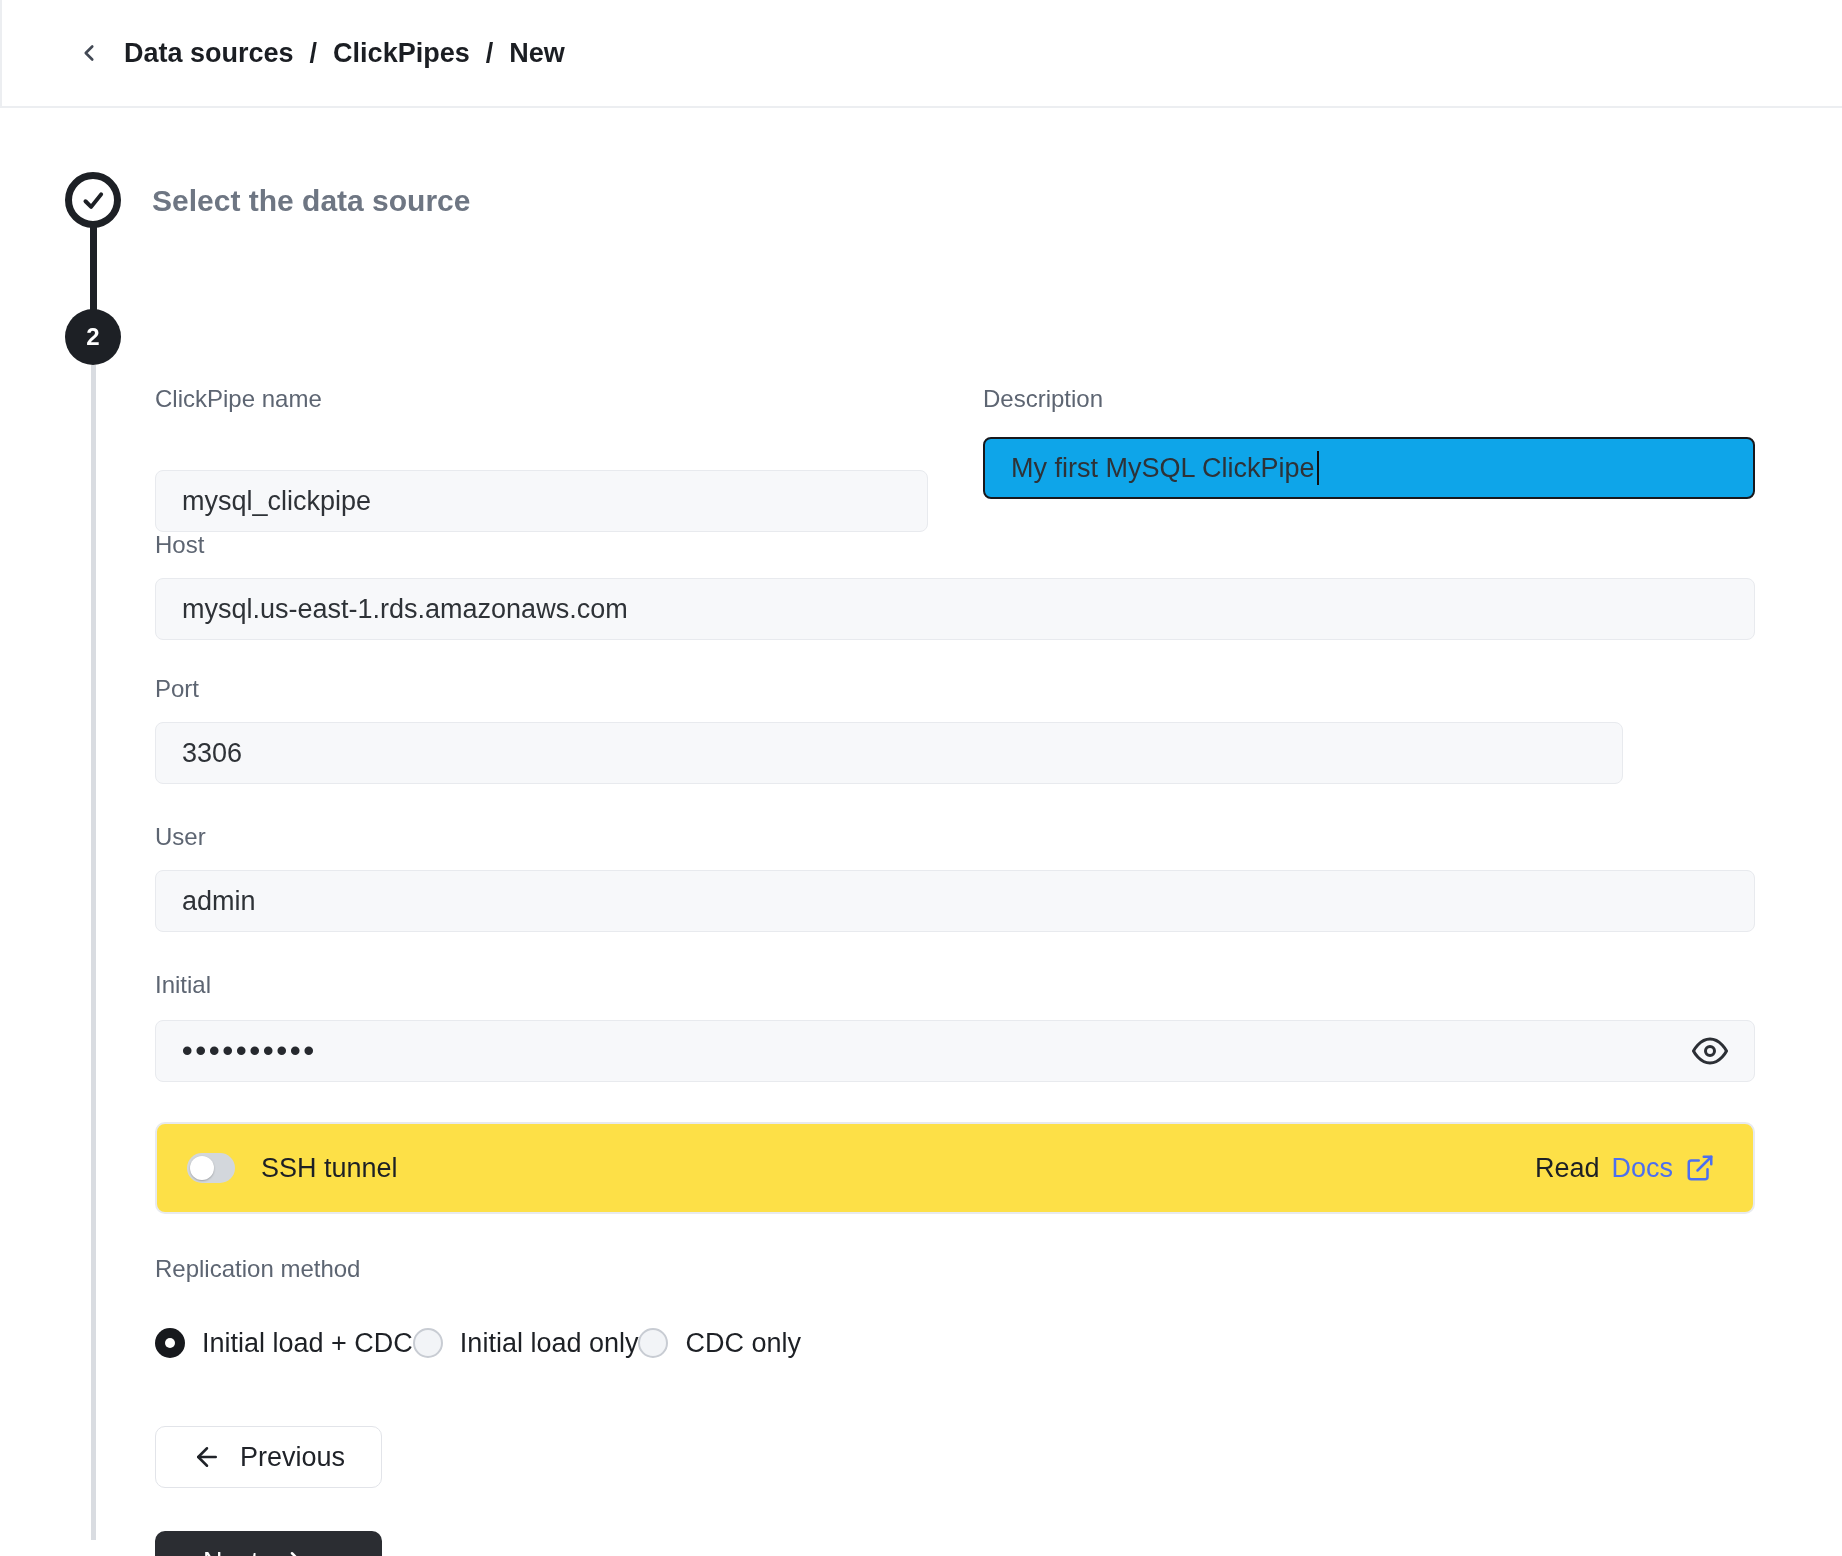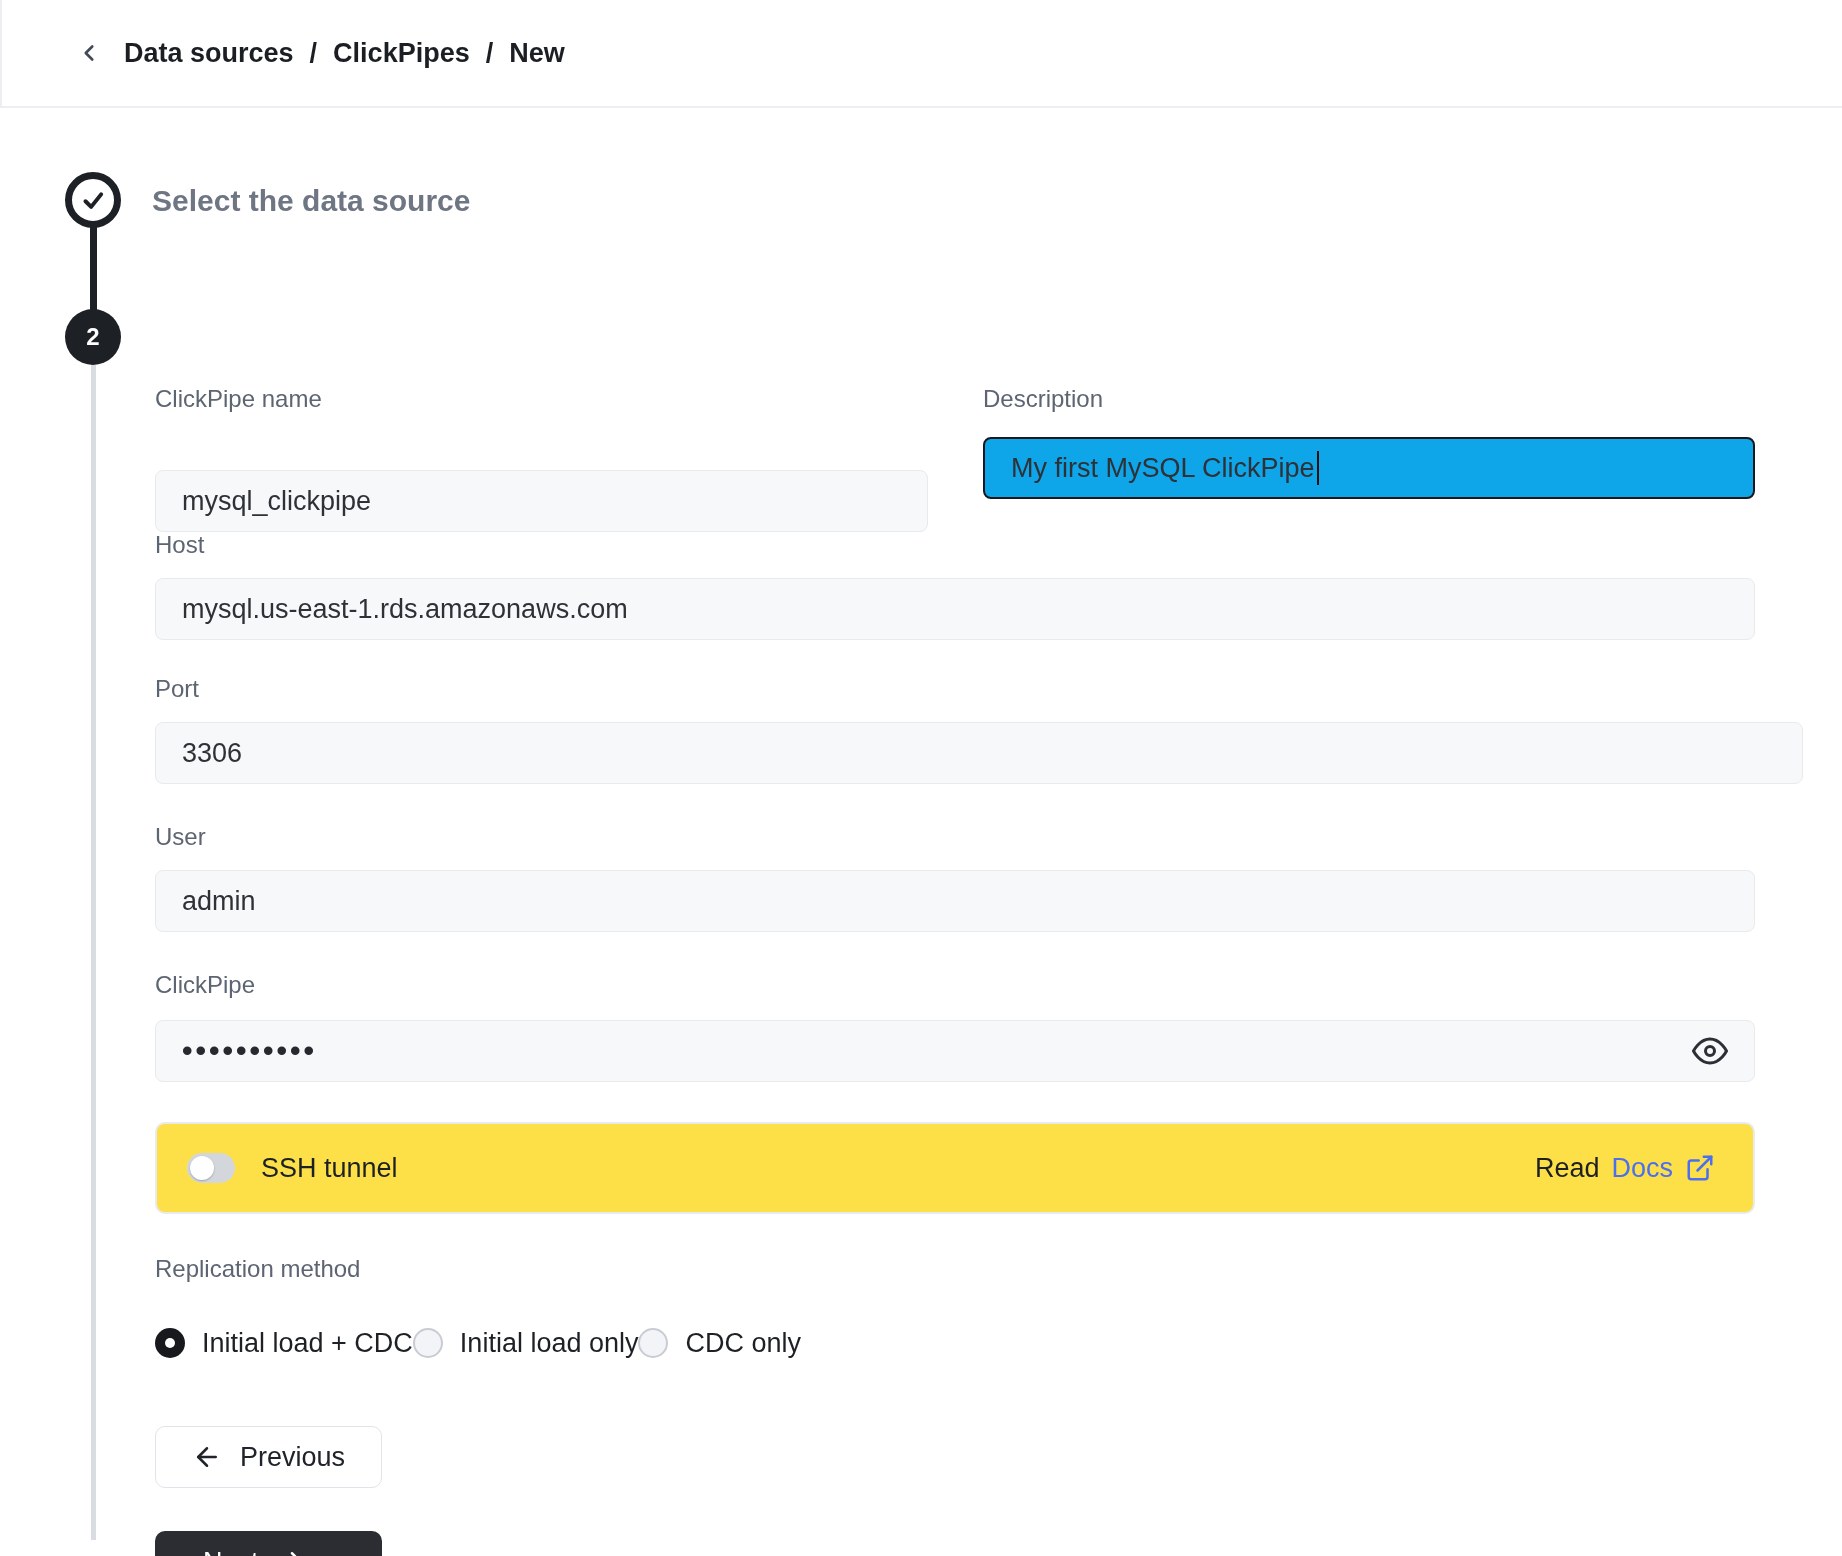--- a/index.html
+++ b/index.html
@@ -36,21 +36,21 @@
     font-size:27px; color:#2e3237; }
   .finput.focused { background:#0ea5e9; border:2.5px solid #17181c; }
   .caret { display:inline-block; width:2.5px; height:34px; background:#0f1013; margin-left:2px; vertical-align:middle; }
   .dots { font-size:30px; font-weight:700; letter-spacing:3px; color:#26292e; }
 
   .l-name   { left:0;    top:278px; }
   .l-desc   { left:828px; top:278px; }
   .i-name   { left:0;    top:329px; width:773px;margin-top:33px; }
   .i-desc   { left:828px; top:329px; width:772px; }
   .l-host   { left:0; top:424px; }   .i-host { left:0; top:470px; width:1600px; }
-  .l-port   { left:0; top:568px; }   .i-port { left:0; top:614px; width:1648px; }
+  .l-port   { left:0; top:568px; }   .i-port { left:0; top:614px; width:1468px; }
   .l-user   { left:0; top:716px; }   .i-user { left:0; top:762px; width:1600px; }
   .l-pass   { left:0; top:864px; }   .i-pass { left:0; top:912px; width:1600px; }
   .eye-btn  { position:absolute; right:24px; top:50%; transform:translateY(-50%);
     width:40px; height:40px; display:flex; align-items:center; justify-content:center;
     color:#2c2f35; cursor:pointer; }
 
   
   .ssh-card { position:absolute; left:0; top:1014px; width:1600px; height:92px; background:#fde047;
     border:2px solid #e8eaee; border-radius:10px; display:flex; align-items:center;
     justify-content:space-between; padding:0 38px 0 30px; }
@@ -141,21 +141,21 @@
     <div class="flabel l-port">Port</div>
     <div class="finput i-port">
       <span>3306</span>
     </div>
 
     <div class="flabel l-user">User</div>
     <div class="finput i-user">
       <span>admin</span>
     </div>
 
-    <div class="flabel l-pass">ClickPipe</div>
+    <div class="flabel l-pass">Initial</div>
     <div class="finput i-pass">
       <span class="dots">••••••••••</span>
       <div class="eye-btn">
         <span>
           <svg width="36" height="36" viewBox="0 0 24 24" fill="none" stroke="currentColor" stroke-width="2" stroke-linecap="round" stroke-linejoin="round">
               <path d="M1 12s4-8 11-8 11 8 11 8-4 8-11 8-11-8-11-8z"></path>
               <circle cx="12" cy="12" r="3"></circle>
             </svg>
         </span>
       </div>

